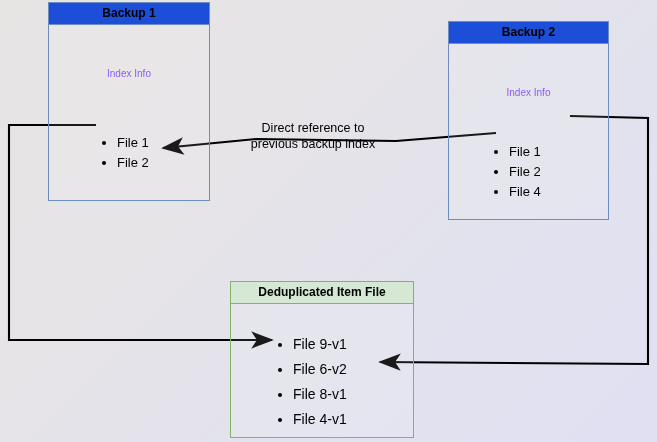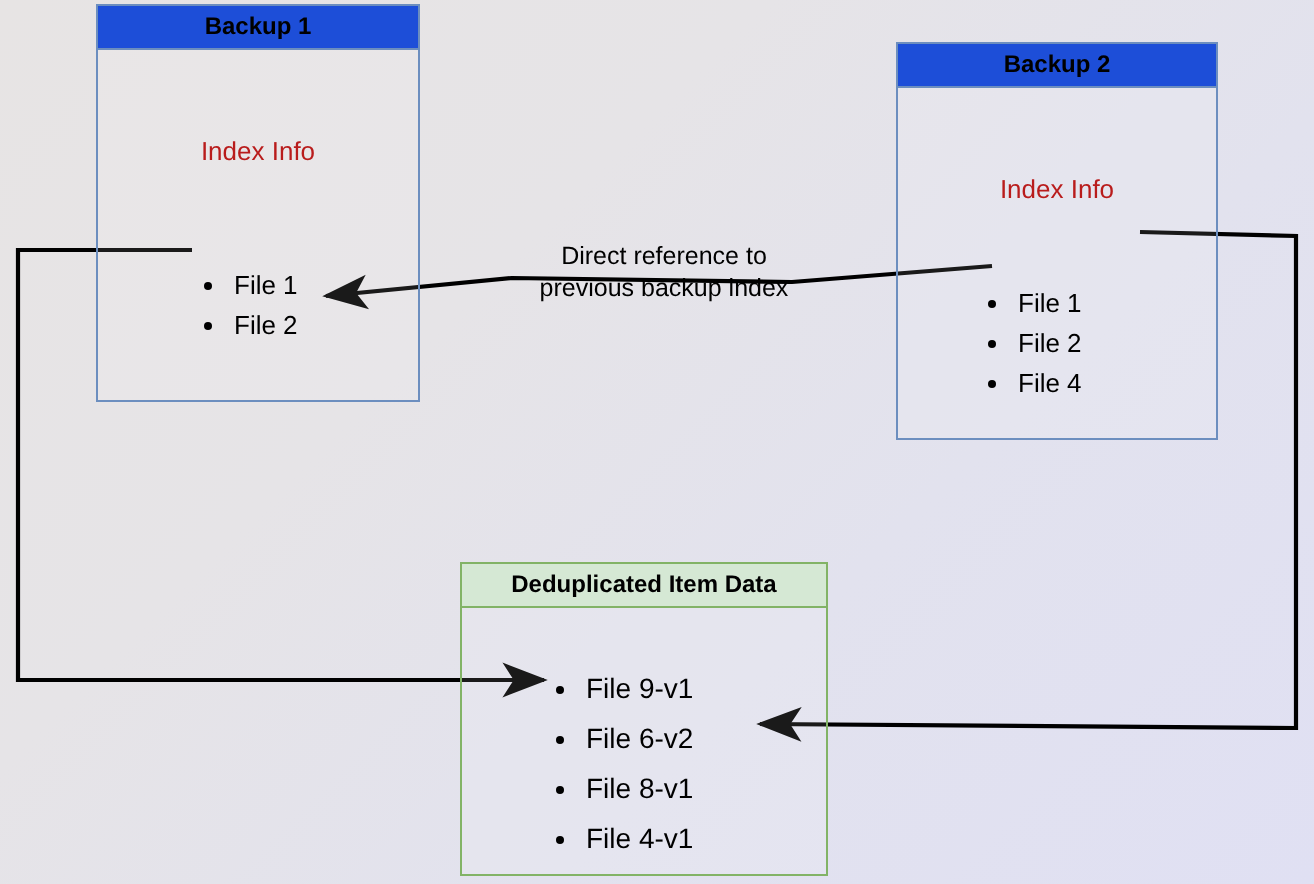--- a/index.html
+++ b/index.html
@@ -63,22 +63,22 @@
   #backup1-box { left: 48px;  top: 2px;   width: 162px; height: 199px; }
   #backup2-box { left: 448px; top: 2px;   width: 161px; height: 199px; margin-top: 19px; }
   #dedup-box   { left: 230px; top: 281px; width: 184px; height: 157px; }
 
   .index-label {
     position: absolute;
     left: 0;
     right: 0;
     top: 43px;
     text-align: center;
-    font-size: 13px;
-    color: #b91c1c;
+    font-size: 10px;
+    color: #8b5cf6;
   }
 
   
   ul.file-list {
     position: absolute;
     margin: 0;
     padding: 0 0 0 16px;
     list-style: disc;
     font-size: 13px;
     color: #000000;
@@ -95,21 +95,21 @@
   
   .caption {
     position: absolute;
     text-align: center;
     font-size: 12.5px;
     line-height: 16px;
     color: #000000;
     white-space: pre-line;
   }
   #direct-ref-caption {
-    left: 252px;
+    left: 233px;
     top: 120px;
     width: 160px;
   }
 </style>
 </head>
 <body>
 
 <div id="canvas">
 
   <svg id="wires" viewBox="0 0 657 442" width="657" height="442" xmlns="http://www.w3.org/2000/svg">
@@ -152,21 +152,21 @@
       <div class="index-label">Index Info</div>
       <ul class="file-list" id="backup2-files">
         <li>File 1</li>
         <li>File 2</li>
         <li>File 4</li>
       </ul>
     </div>
   </div>
 
   <div class="box green" id="dedup-box">
-    <div class="box-header">Deduplicated Item Data</div>
+    <div class="box-header">Deduplicated Item File</div>
     <div class="box-body">
       <ul class="file-list" id="dedup-files">
         <li>File 9-v1</li>
         <li>File 6-v2</li>
         <li>File 8-v1</li>
         <li>File 4-v1</li>
       </ul>
     </div>
   </div>
 

